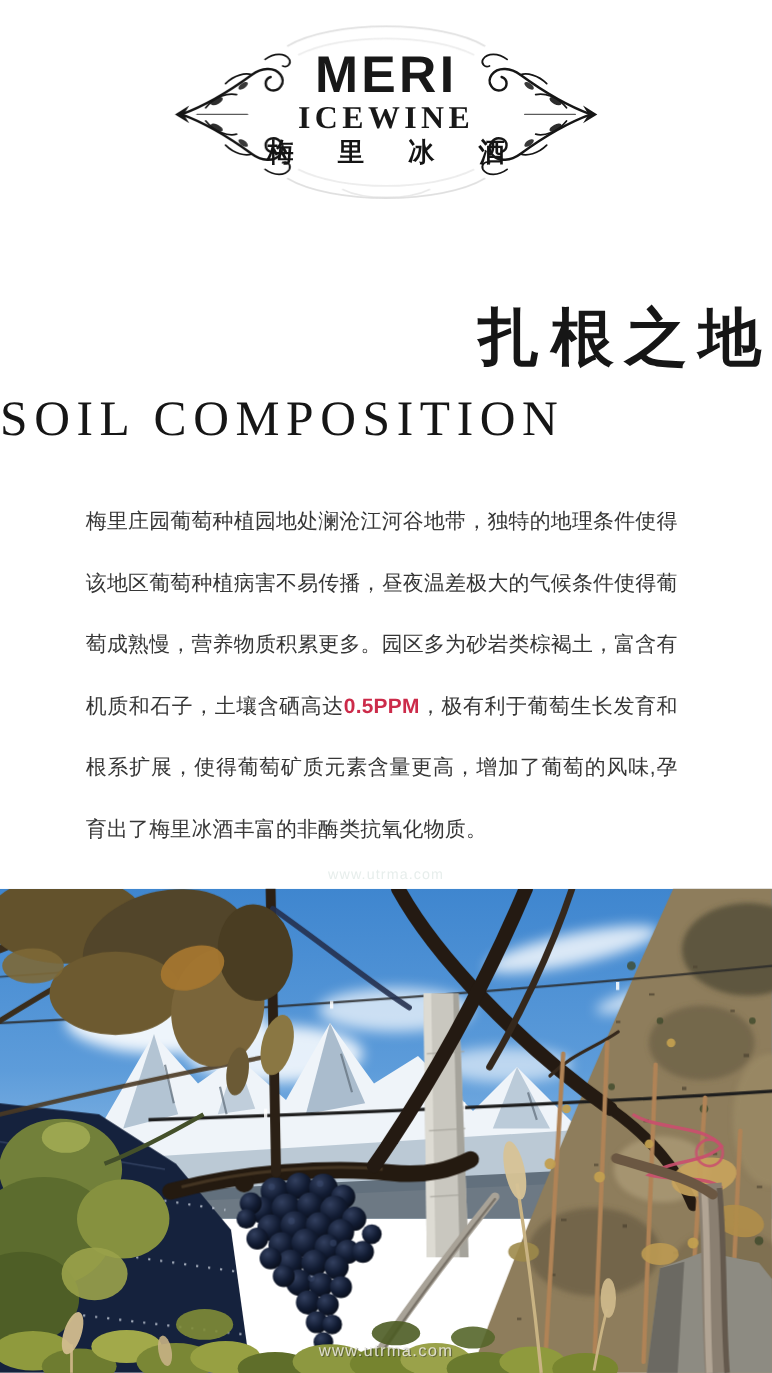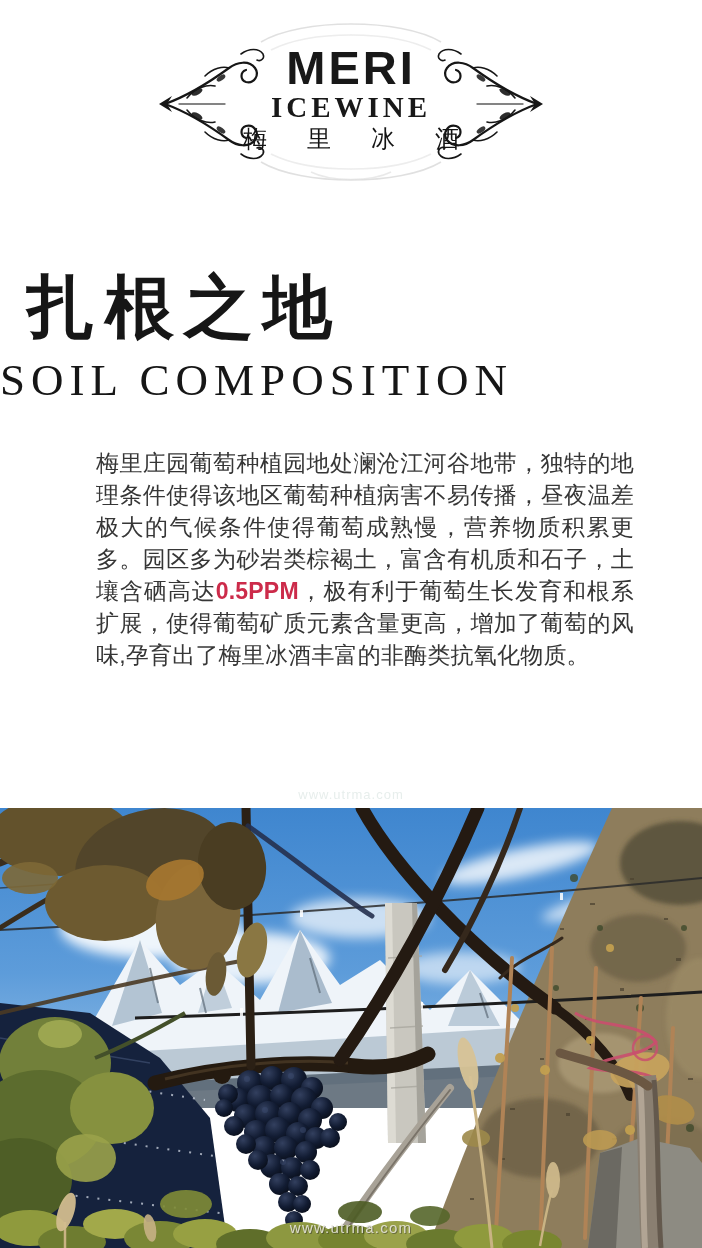--- a/index.html
+++ b/index.html
@@ -11,33 +11,33 @@
   .lace{position:absolute;left:0;top:0;width:380px;height:160px;}
   .flourish{position:absolute;top:18px;width:112px;height:128px;}
   .flourish.left{left:-4px;}
   .flourish.right{right:-4px;transform:scaleX(-1);}
   .logo-text{position:absolute;left:0;top:0;width:100%;text-align:center;}
   .brand-main{font-family:Liberation Sans, sans-serif;font-size:47px;line-height:48px;
               letter-spacing:3px;font-weight:600;margin-top:22px;color:#181818;}
   .brand-sub{font-family:"Liberation Serif","DejaVu Serif",serif;font-size:29px;line-height:30px;
              letter-spacing:4px;font-weight:600;color:#181818;}
   .brand-cn{font-family:"Liberation Serif","DejaVu Serif",serif;font-size:24px;line-height:28px;
-            font-weight:400;letter-spacing:17px;padding-left:17px;margin-top:3px;color:#141414;}
+            font-weight:700;letter-spacing:17px;padding-left:17px;margin-top:3px;color:#141414;}
 
   
-  .title-cn{position:absolute;top:278px;left:0;width:100%;text-align:left;
-            font-family:"Liberation Serif","DejaVu Serif",serif;font-size:69px;line-height:60px;
-            font-weight:600;letter-spacing:10px;padding-left:26px;box-sizing:border-box;color:#161616;}
+  .title-cn{position:absolute;top:278px;left:0;width:100%;text-align:right;
+            font-family:"Liberation Serif","DejaVu Serif",serif;font-size:57px;line-height:60px;
+            font-weight:600;letter-spacing:10px;padding-left:10px;box-sizing:border-box;color:#161616;}
   .title-en{position:absolute;top:352px;left:0;width:100%;text-align:left;
             font-family:"Liberation Serif","DejaVu Serif",serif;font-size:45px;line-height:56px;
             font-weight:400;letter-spacing:6px;color:#161616;}
 
   
-  .article{position:absolute;top:447px;left:96px;width:538px;
-           font-size:23px;line-height:32px;font-weight:500;color:#363636;
+  .article{position:absolute;top:447px;left:78px;width:538px;
+           font-size:19px;line-height:56px;font-weight:500;color:#363636;
            text-align:justify;text-justify:inter-ideograph;letter-spacing:0.2px;}
   .hl{font-weight:600;}
 
   
   .watermark-top{position:absolute;top:787px;left:0;width:100%;text-align:center;
                  font-size:13px;color:#e7eeec;letter-spacing:1px;}
   .photo{position:absolute;left:0;top:808px;width:702px;height:440px;display:block;}
 </style>
 </head>
 <body>

